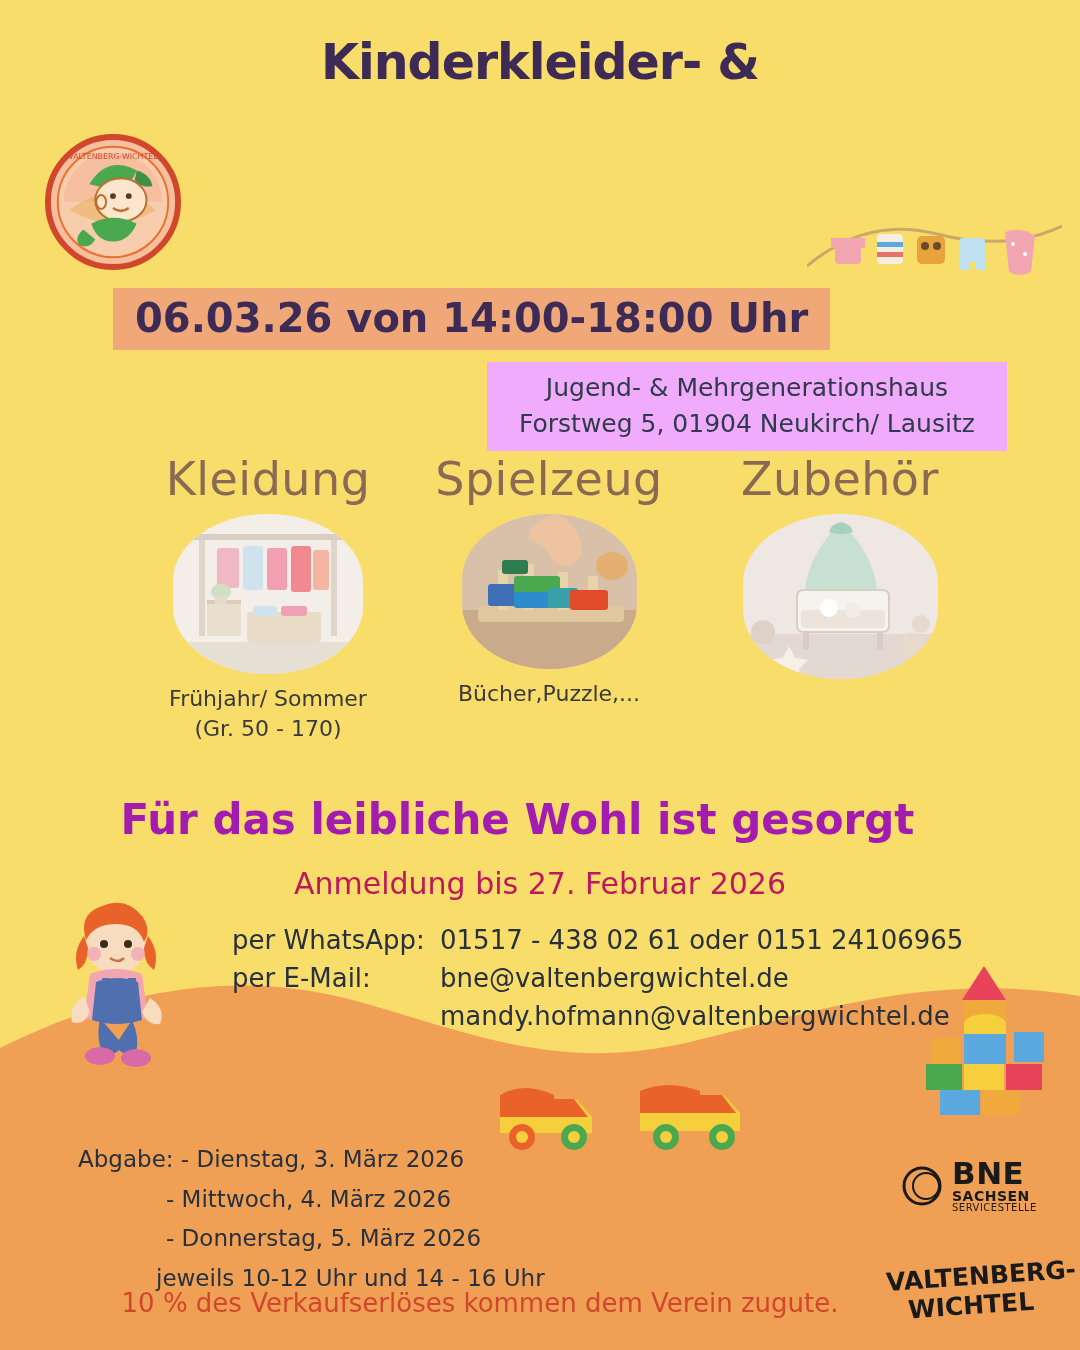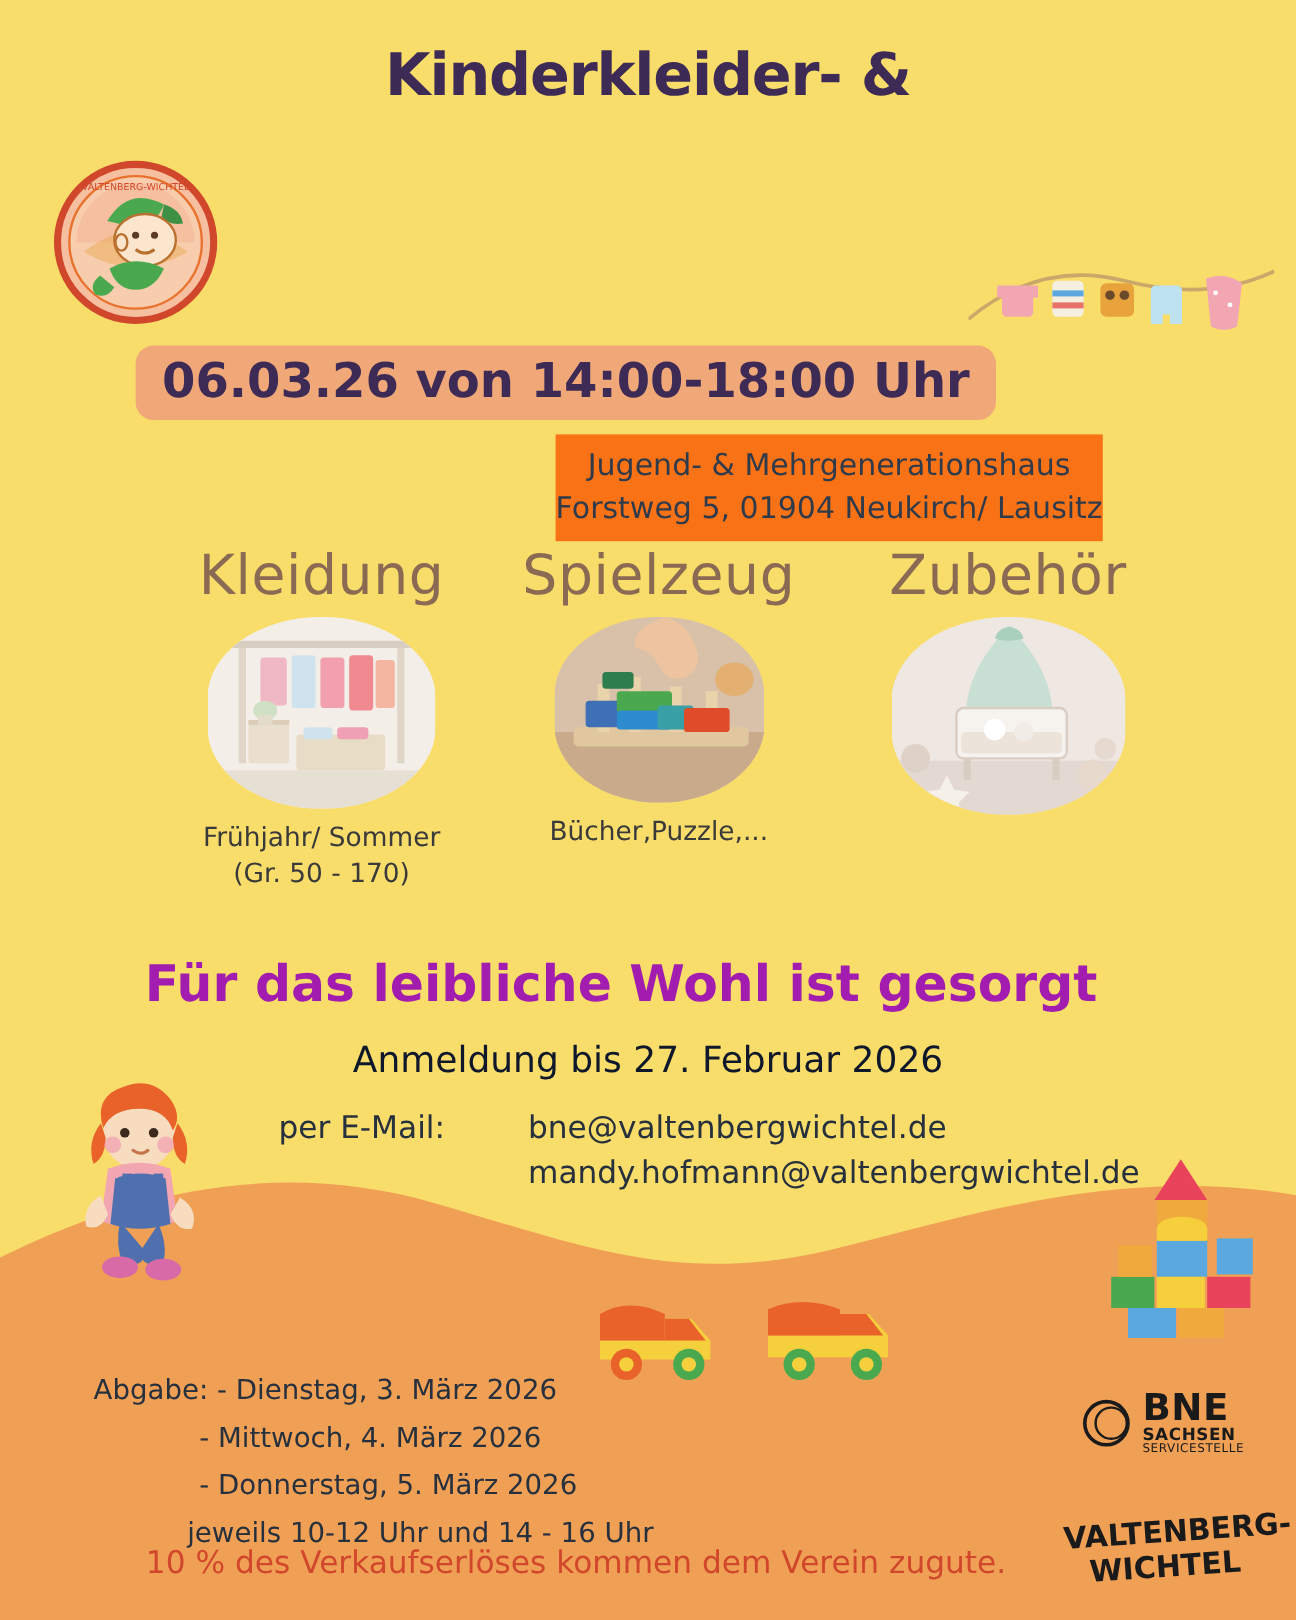--- a/index.html
+++ b/index.html
@@ -32,27 +32,26 @@
 
   
   .clothesline { position: absolute; right: 18px; top: 208px; width: 255px; height: 105px; }
 
   
   .date-banner {
     position: absolute; left: 113px; top: 288px;
     background: #f0a878; padding: 7px 22px 9px;
     font-size: 40px; font-weight: bold; color: #3d2b56;
     white-space: nowrap;
-    border-radius: 15px;
   }
 
   
   .address-box {
-    position: absolute; left: 463px; top: 362px;
-    background: #f97316; padding: 8px 0 10px;
+    position: absolute; left: 487px; top: 362px;
+    background: #f0abfc; padding: 8px 32px 10px;
     color: #2f3b4a; font-size: 25px; line-height: 1.42; text-align: center;
   }
 
   
   .cats { position: absolute; top: 452px; left: 0; width: 972px; height: 330px; }
   .cat { position: absolute; text-align: center; }
   .cat-title { font-size: 46px; color: #8a6a52; font-weight: 500; letter-spacing: .5px; }
   .cat-img {
     margin: 8px auto 0; border-radius: 50%/42%; overflow: hidden;
     position: relative;
@@ -67,21 +66,21 @@
   .img-b { width: 175px; height: 155px; }
   .img-c { width: 195px; height: 165px; }
 
   
   .wohl {
     position: absolute; top: 795px; left: 0; width: 1004px; text-align: center;
     font-size: 42px; font-weight: bold; color: #a21caf; padding-left: 31px;
   }
   .anmeldung {
     position: absolute; top: 866px; left: 0; width: 1080px; text-align: center;
-    font-size: 30px; color: #0f172a;
+    font-size: 30px; color: #be185d;
   }
 
   .contact { position: absolute; top: 925px; left: 232px; font-size: 26px; color: #27303d; }
   .contact-row { display: flex; margin-bottom: 8px; }
   .contact-label { width: 208px; }
   .contact-val { }
 
   
   .doll { position: absolute; left: 40px; top: 900px; width: 165px; height: 175px; }
   .trucks { position: absolute; left: 490px; top: 1055px; width: 300px; height: 100px; }
@@ -266,20 +265,24 @@
       </div>
     </div>
   </div>
 
   <div class="wohl">Für das leibliche Wohl ist gesorgt</div>
 
   <div class="anmeldung">Anmeldung bis 27. Februar 2026</div>
 
   <div class="contact">
     <div class="contact-row">
+      <div class="contact-label">per WhatsApp:</div>
+      <div class="contact-val">01517 - 438 02 61 oder 0151 24106965</div>
+    </div>
+    <div class="contact-row">
       <div class="contact-label">per E-Mail:</div>
       <div class="contact-val">bne@valtenbergwichtel.de</div>
     </div>
     <div class="contact-row">
       <div class="contact-label"></div>
       <div class="contact-val">mandy.hofmann@valtenbergwichtel.de</div>
     </div>
   </div>
 
   <svg class="doll" viewBox="0 0 165 175">

